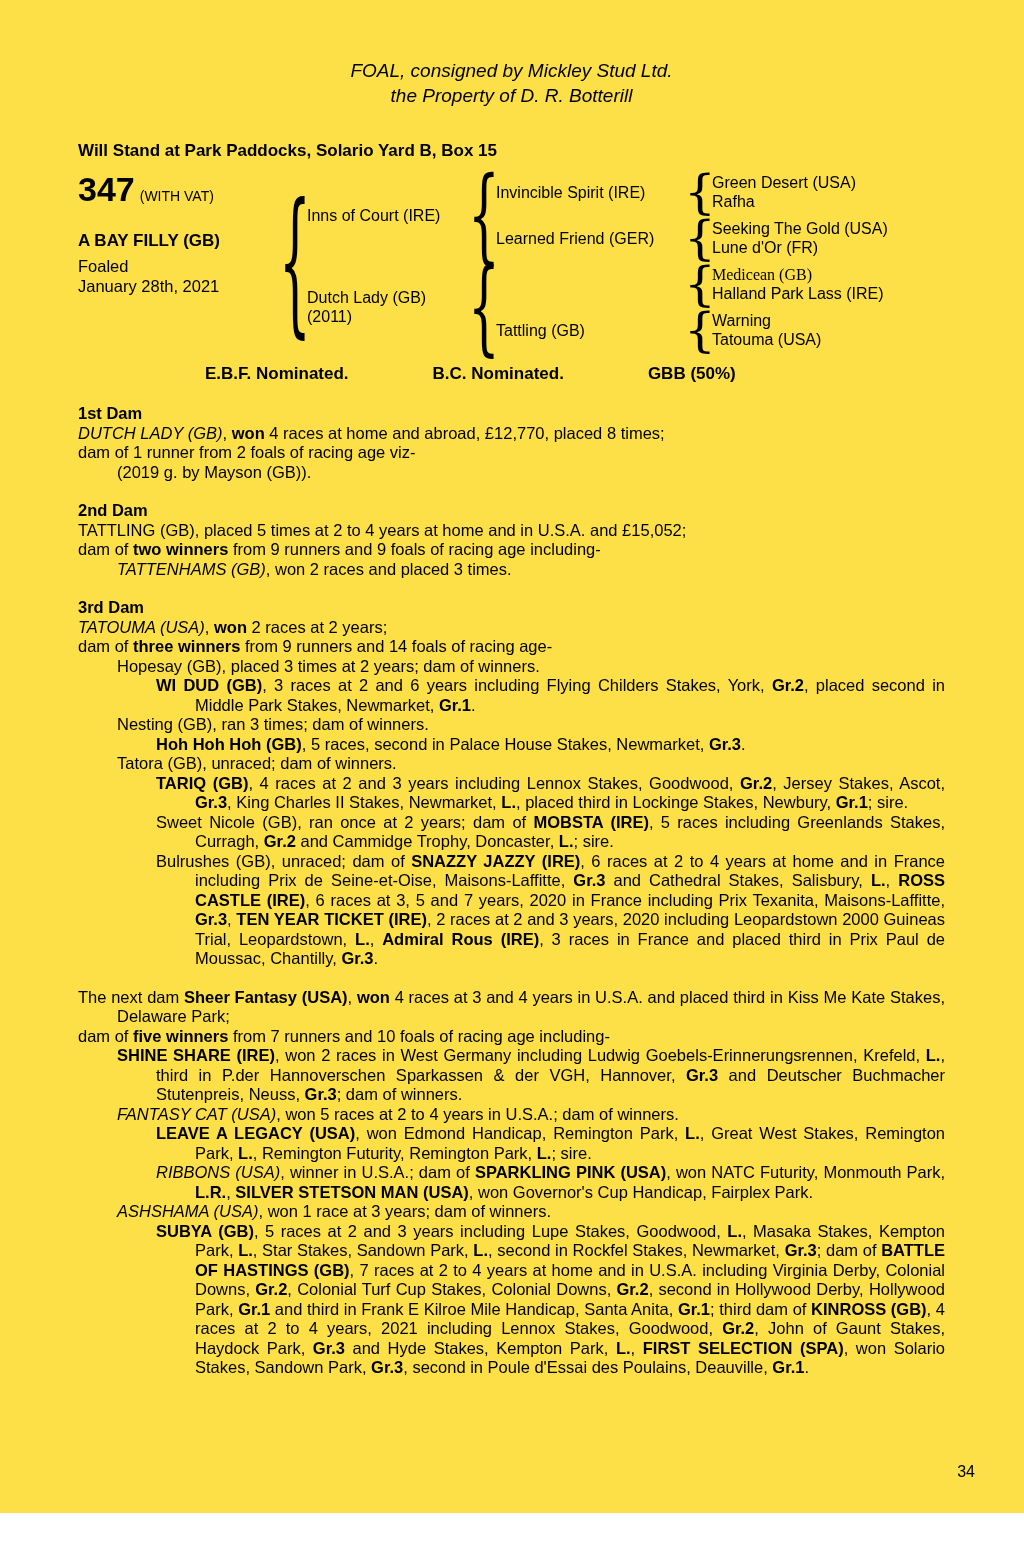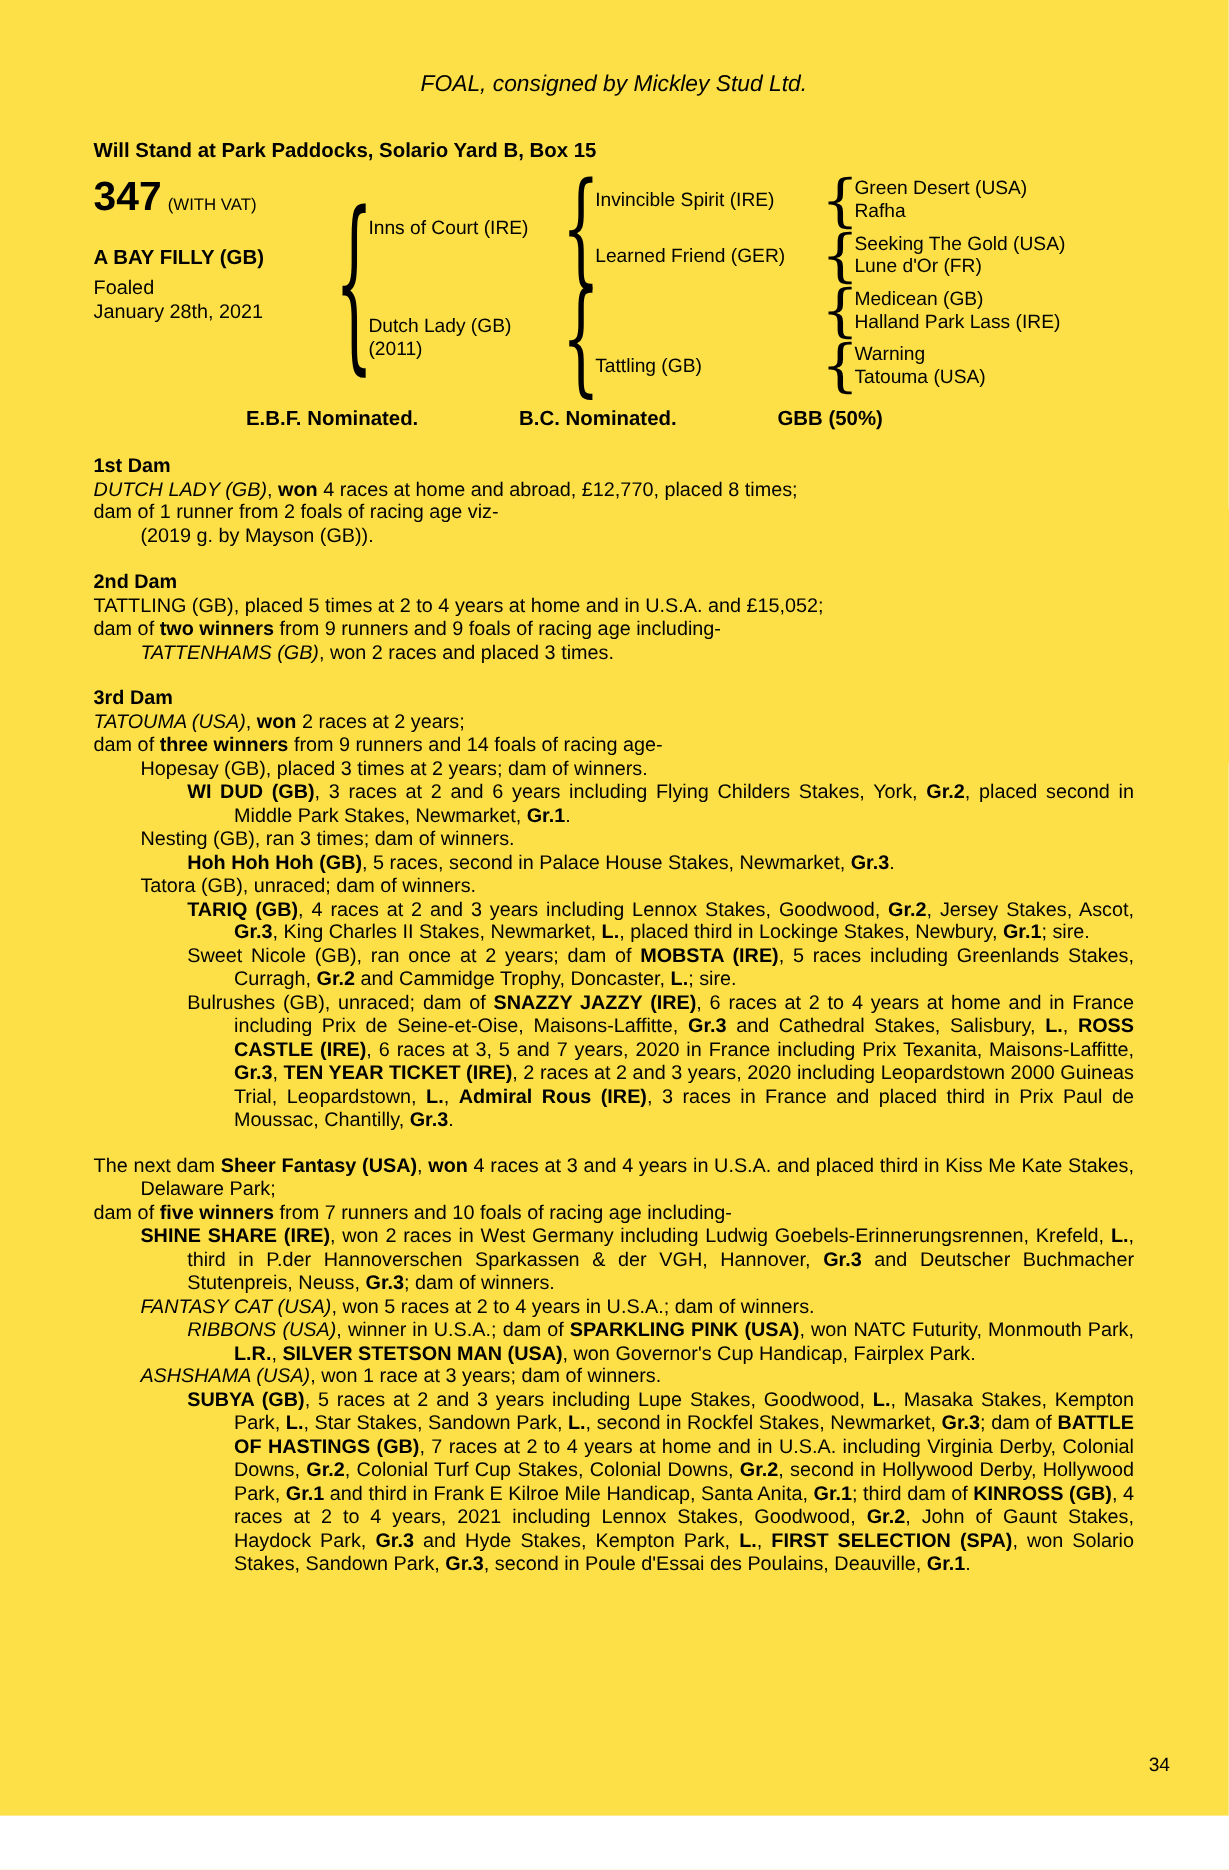--- a/index.html
+++ b/index.html
@@ -65,20 +65,21 @@
 
   .page-number { position:absolute; right:49px; bottom:32px; font-size:16px; }
 </style>
 </head>
 <body>
 
 <div class="page">
 
   <div class="consignor">
     <div>FOAL, consigned by Mickley Stud Ltd.</div>
+    <div>the Property of D. R. Botterill</div>
   </div>
 
   <div class="stand-line">Will Stand at Park Paddocks, Solario Yard B, Box 15</div>
 
   <div class="pedigree-grid">
 
     <div class="subject-cell" style="grid-column:1; grid-row:1/12;">
       <div class="lot-line">
         <span class="lot-number">347</span><span class="vat">(WITH VAT)</span>
       </div>
@@ -104,21 +105,21 @@
 
     <div class="brace brace-sm" style="grid-column:6; grid-row:1/3;"></div>
     <div class="brace brace-sm" style="grid-column:6; grid-row:4/6;"></div>
     <div class="brace brace-sm" style="grid-column:6; grid-row:7/9;"></div>
     <div class="brace brace-sm" style="grid-column:6; grid-row:10/12;"></div>
 
     <div class="ped-name" style="grid-column:7; grid-row:1;">Green Desert (USA)</div>
     <div class="ped-name" style="grid-column:7; grid-row:2;">Rafha</div>
     <div class="ped-name" style="grid-column:7; grid-row:4;">Seeking The Gold (USA)</div>
     <div class="ped-name" style="grid-column:7; grid-row:5;">Lune d'Or (FR)</div>
-    <div class="ped-name" style="grid-column:7; grid-row:7;">Medicean (GB)</div>
+    <div class="ped-name" style="grid-column:7; grid-row:7;font-family:Liberation Serif, serif;">Medicean (GB)</div>
     <div class="ped-name" style="grid-column:7; grid-row:8;">Halland Park Lass (IRE)</div>
     <div class="ped-name" style="grid-column:7; grid-row:10;">Warning</div>
     <div class="ped-name" style="grid-column:7; grid-row:11;">Tatouma (USA)</div>
 
   </div>
 
   <div class="nominations">
     <span>E.B.F. Nominated.</span>
     <span>B.C. Nominated.</span>
     <span>GBB (50%)</span>
@@ -148,20 +149,21 @@
         <p class="para indent-1"><span>Tatora (GB), unraced; dam of winners.</span></p>
         <p class="para indent-2"><span class="seg-b">TARIQ (GB)</span><span>, 4 races at 2 and 3 years including Lennox Stakes, Goodwood, </span><span class="seg-b">Gr.2</span><span>, Jersey Stakes, Ascot, </span><span class="seg-b">Gr.3</span><span>, King Charles II Stakes, Newmarket, </span><span class="seg-b">L.</span><span>, placed third in Lockinge Stakes, Newbury, </span><span class="seg-b">Gr.1</span><span>; sire.</span></p>
         <p class="para indent-2"><span>Sweet Nicole (GB), ran once at 2 years; dam of </span><span class="seg-b">MOBSTA (IRE)</span><span>, 5 races including Greenlands Stakes, Curragh, </span><span class="seg-b">Gr.2</span><span> and Cammidge Trophy, Doncaster, </span><span class="seg-b">L.</span><span>; sire.</span></p>
         <p class="para indent-2"><span>Bulrushes (GB), unraced; dam of </span><span class="seg-b">SNAZZY JAZZY (IRE)</span><span>, 6 races at 2 to 4 years at home and in France including Prix de Seine-et-Oise, Maisons-Laffitte, </span><span class="seg-b">Gr.3</span><span> and Cathedral Stakes, Salisbury, </span><span class="seg-b">L.</span><span>, </span><span class="seg-b">ROSS CASTLE (IRE)</span><span>, 6 races at 3, 5 and 7 years, 2020 in France including Prix Texanita, Maisons-Laffitte, </span><span class="seg-b">Gr.3</span><span>, </span><span class="seg-b">TEN YEAR TICKET (IRE)</span><span>, 2 races at 2 and 3 years, 2020 including Leopardstown 2000 Guineas Trial, Leopardstown, </span><span class="seg-b">L.</span><span>, </span><span class="seg-b">Admiral Rous (IRE)</span><span>, 3 races in France and placed third in Prix Paul de Moussac, Chantilly, </span><span class="seg-b">Gr.3</span><span>.</span></p>
       </section>
       <section class="dam-section">
         <p class="para indent-0"><span>The next dam </span><span class="seg-b">Sheer Fantasy (USA)</span><span>, </span><span class="seg-b">won</span><span> 4 races at 3 and 4 years in U.S.A. and placed third in Kiss Me Kate Stakes, Delaware Park;</span></p>
         <p class="para indent-0"><span>dam of </span><span class="seg-b">five winners</span><span> from 7 runners and 10 foals of racing age including-</span></p>
         <p class="para indent-1"><span class="seg-b">SHINE SHARE (IRE)</span><span>, won 2 races in West Germany including Ludwig Goebels-Erinnerungsrennen, Krefeld, </span><span class="seg-b">L.</span><span>, third in P.der Hannoverschen Sparkassen &amp; der VGH, Hannover, </span><span class="seg-b">Gr.3</span><span> and Deutscher Buchmacher Stutenpreis, Neuss, </span><span class="seg-b">Gr.3</span><span>; dam of winners.</span></p>
         <p class="para indent-1"><span class="seg-i">FANTASY CAT (USA)</span><span>, won 5 races at 2 to 4 years in U.S.A.; dam of winners.</span></p>
+        <p class="para indent-2"><span class="seg-b">LEAVE A LEGACY (USA)</span><span>, won Edmond Handicap, Remington Park, </span><span class="seg-b">L.</span><span>, Great West Stakes, Remington Park, </span><span class="seg-b">L.</span><span>, Remington Futurity, Remington Park, </span><span class="seg-b">L.</span><span>; sire.</span></p>
         <p class="para indent-2"><span class="seg-i">RIBBONS (USA)</span><span>, winner in U.S.A.; dam of </span><span class="seg-b">SPARKLING PINK (USA)</span><span>, won NATC Futurity, Monmouth Park, </span><span class="seg-b">L.R.</span><span>, </span><span class="seg-b">SILVER STETSON MAN (USA)</span><span>, won Governor's Cup Handicap, Fairplex Park.</span></p>
         <p class="para indent-1"><span class="seg-i">ASHSHAMA (USA)</span><span>, won 1 race at 3 years; dam of winners.</span></p>
         <p class="para indent-2"><span class="seg-b">SUBYA (GB)</span><span>, 5 races at 2 and 3 years including Lupe Stakes, Goodwood, </span><span class="seg-b">L.</span><span>, Masaka Stakes, Kempton Park, </span><span class="seg-b">L.</span><span>, Star Stakes, Sandown Park, </span><span class="seg-b">L.</span><span>, second in Rockfel Stakes, Newmarket, </span><span class="seg-b">Gr.3</span><span>; dam of </span><span class="seg-b">BATTLE OF HASTINGS (GB)</span><span>, 7 races at 2 to 4 years at home and in U.S.A. including Virginia Derby, Colonial Downs, </span><span class="seg-b">Gr.2</span><span>, Colonial Turf Cup Stakes, Colonial Downs, </span><span class="seg-b">Gr.2</span><span>, second in Hollywood Derby, Hollywood Park, </span><span class="seg-b">Gr.1</span><span> and third in Frank E Kilroe Mile Handicap, Santa Anita, </span><span class="seg-b">Gr.1</span><span>; third dam of </span><span class="seg-b">KINROSS (GB)</span><span>, 4 races at 2 to 4 years, 2021 including Lennox Stakes, Goodwood, </span><span class="seg-b">Gr.2</span><span>, John of Gaunt Stakes, Haydock Park, </span><span class="seg-b">Gr.3</span><span> and Hyde Stakes, Kempton Park, </span><span class="seg-b">L.</span><span>, </span><span class="seg-b">FIRST SELECTION (SPA)</span><span>, won Solario Stakes, Sandown Park, </span><span class="seg-b">Gr.3</span><span>, second in Poule d'Essai des Poulains, Deauville, </span><span class="seg-b">Gr.1</span><span>.</span></p>
       </section>
     </div>
 
   <div class="page-number">34</div>
 
 </div>
 

